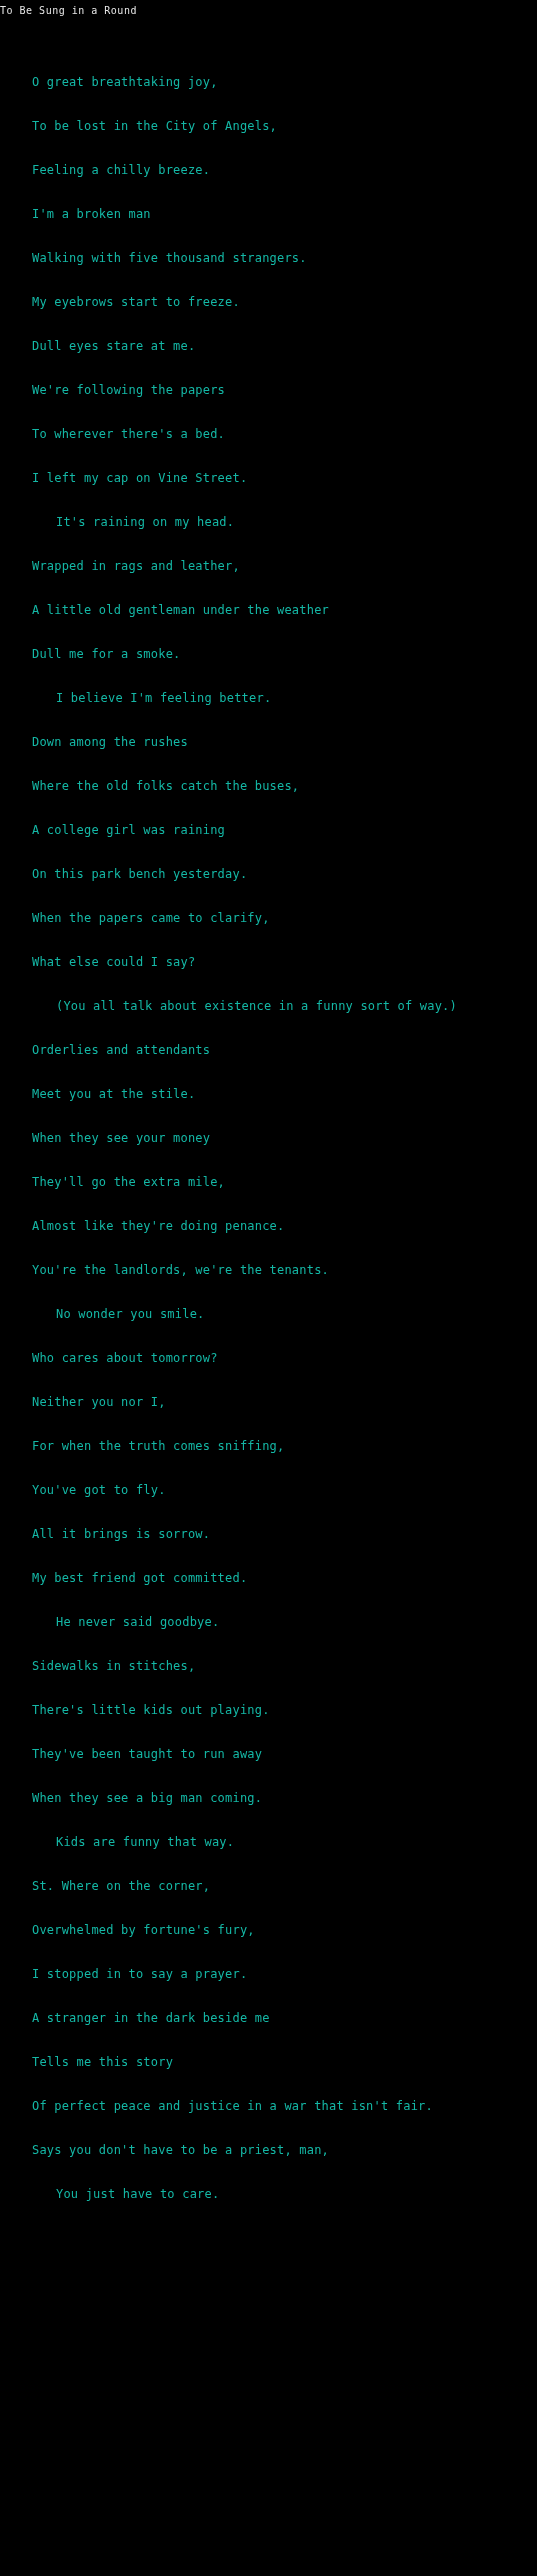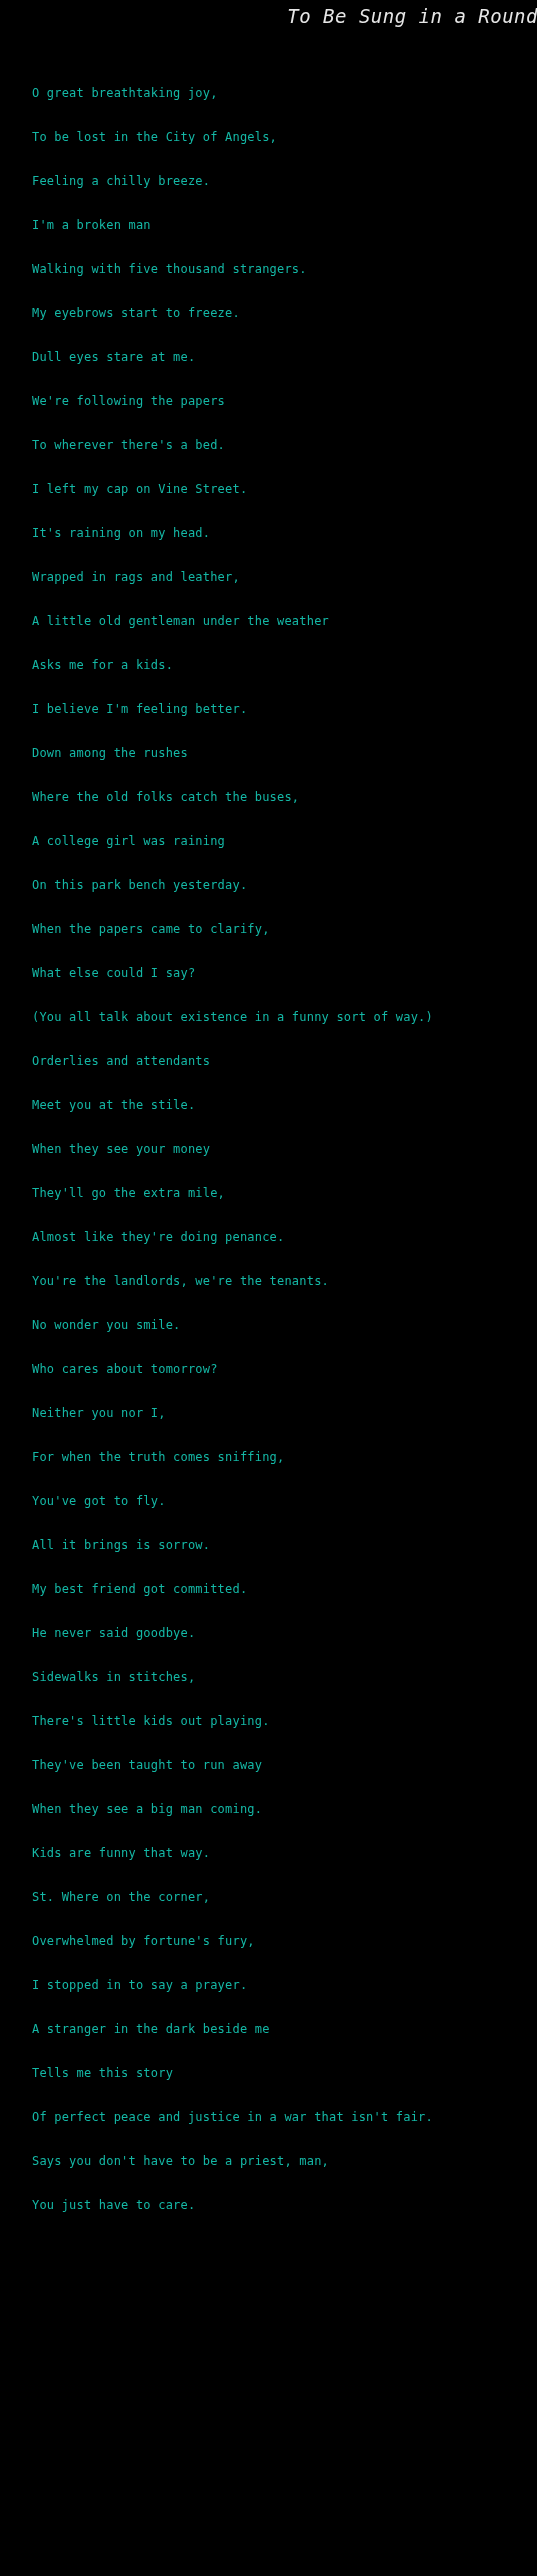--- a/index.html
+++ b/index.html
@@ -15,47 +15,47 @@
     -webkit-font-smoothing: antialiased;
   }
   .page {
     position: relative;
     width: 538px;
     min-height: 2692px;
     box-sizing: border-box;
     padding: 0;
   }
   .title {
-    text-align: right;
-    font-size: 19px;
+    text-align: left;
+    font-size: 10px;
     letter-spacing: 0.5px;
     color: #e6e6e6;
     padding-top: 5.2px;
     padding-bottom: 3.1px;
     white-space: pre;
-    font-style: italic;
   }
   .body-wrap {
     padding-left: 32px;
     padding-right: 10.3px;
     padding-top: 57px;
   }
   .stanza {
     margin: 0 0 32px 0;
   }
   .line {
     font-size: 12px;
     line-height: 1.0;
     color: #14b8a6;
     margin-bottom: 32px;
     white-space: pre;
     letter-spacing: 0.2px;
   }
   .stanza .line:last-child {
     margin-bottom: 0;
+    margin-left: 24px;
   }
 </style>
 </head>
 <body>
 
 <div class="page">
   <div class="title">To Be Sung in a Round</div>
   <div class="body-wrap">
       <div class="stanza">
         <div class="line">O great breathtaking joy,</div>
@@ -66,21 +66,21 @@
         <div class="line">My eyebrows start to freeze.</div>
         <div class="line">Dull eyes stare at me.</div>
         <div class="line">We're following the papers</div>
         <div class="line">To wherever there's a bed.</div>
         <div class="line">I left my cap on Vine Street.</div>
         <div class="line">It's raining on my head.</div>
       </div>
       <div class="stanza">
         <div class="line">Wrapped in rags and leather,</div>
         <div class="line">A little old gentleman under the weather</div>
-        <div class="line">Asks me for a kids.</div>
+        <div class="line">Dull me for a smoke.</div>
         <div class="line">I believe I'm feeling better.</div>
       </div>
       <div class="stanza">
         <div class="line">Down among the rushes</div>
         <div class="line">Where the old folks catch the buses,</div>
         <div class="line">A college girl was raining</div>
         <div class="line">On this park bench yesterday.</div>
         <div class="line">When the papers came to clarify,</div>
         <div class="line">What else could I say?</div>
         <div class="line">(You all talk about existence in a funny sort of way.)</div>

